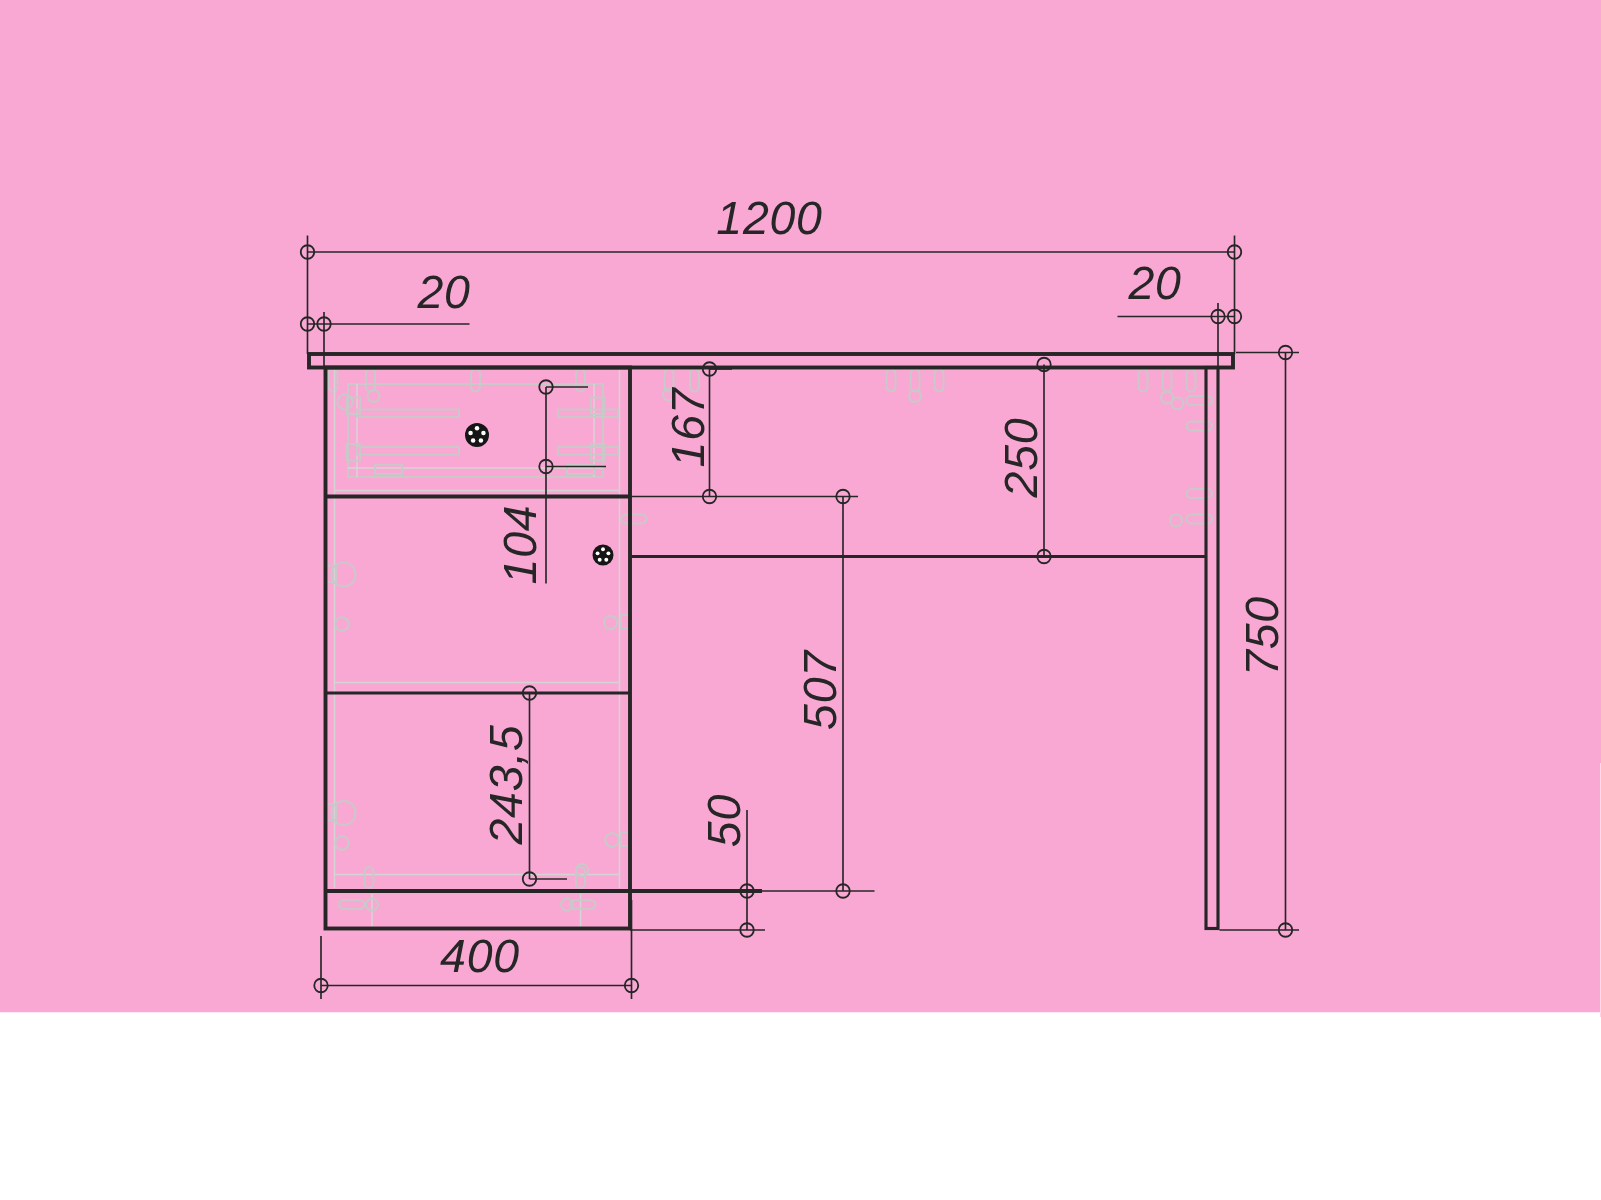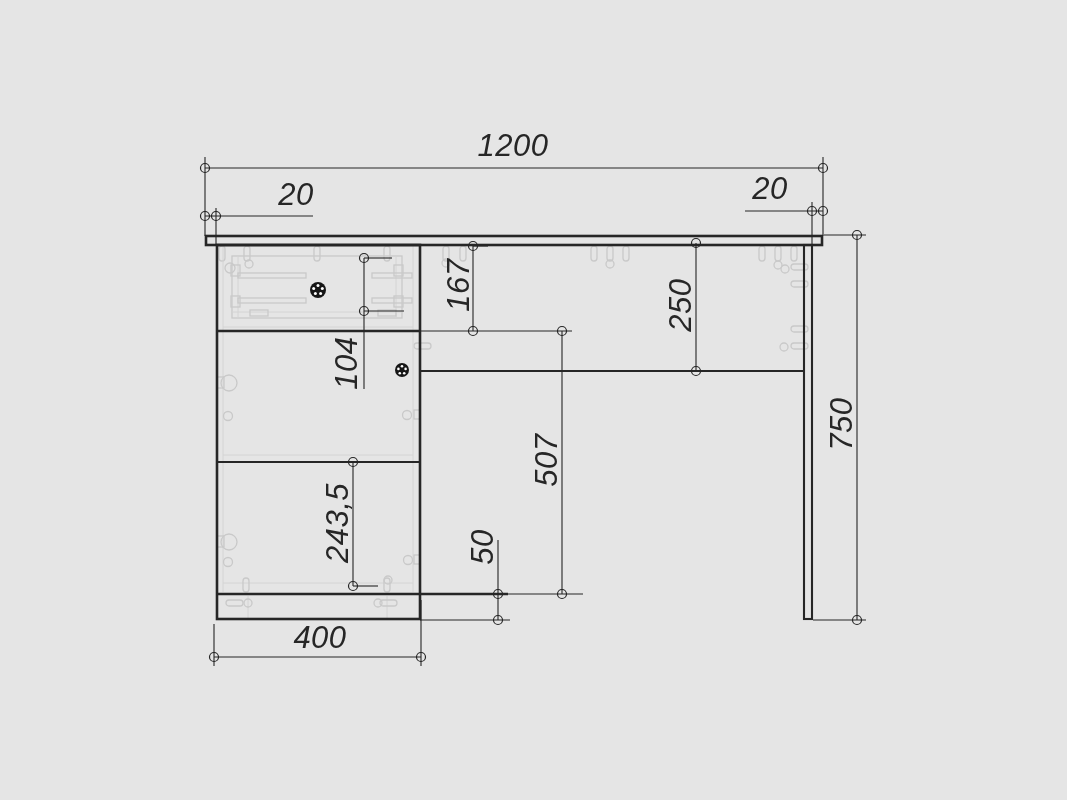--- a/index.html
+++ b/index.html
@@ -1,16 +1,16 @@
 <!DOCTYPE html>
 <html><head>
 <meta charset="utf-8">
 <style>
   html,body{margin:0;padding:0;background:#fff;}
-  .canvas{position:relative;width:1067px;height:800px;background:#e5e5e5;overflow:hidden;
+  .canvas{position:relative;width:1067px;height:675px;background:#f9a8d4;overflow:hidden;
           font-family:"Liberation Sans", sans-serif;}
   svg{display:block;}
   
   .thick{stroke:#262626;stroke-width:2.6;fill:none;}
   .med  {stroke:#262626;stroke-width:2.1;fill:none;}
   .dim  {stroke:#262626;stroke-width:1.1;fill:none;}
   .mk   {stroke:#262626;stroke-width:1.2;fill:none;}
   .hw   {stroke:#c9c9c9;stroke-width:1.3;fill:none;}
   .hwthin{stroke:#d4d4d4;stroke-width:1;fill:none;}
   .blackfit{fill:#161616;stroke:none;}

